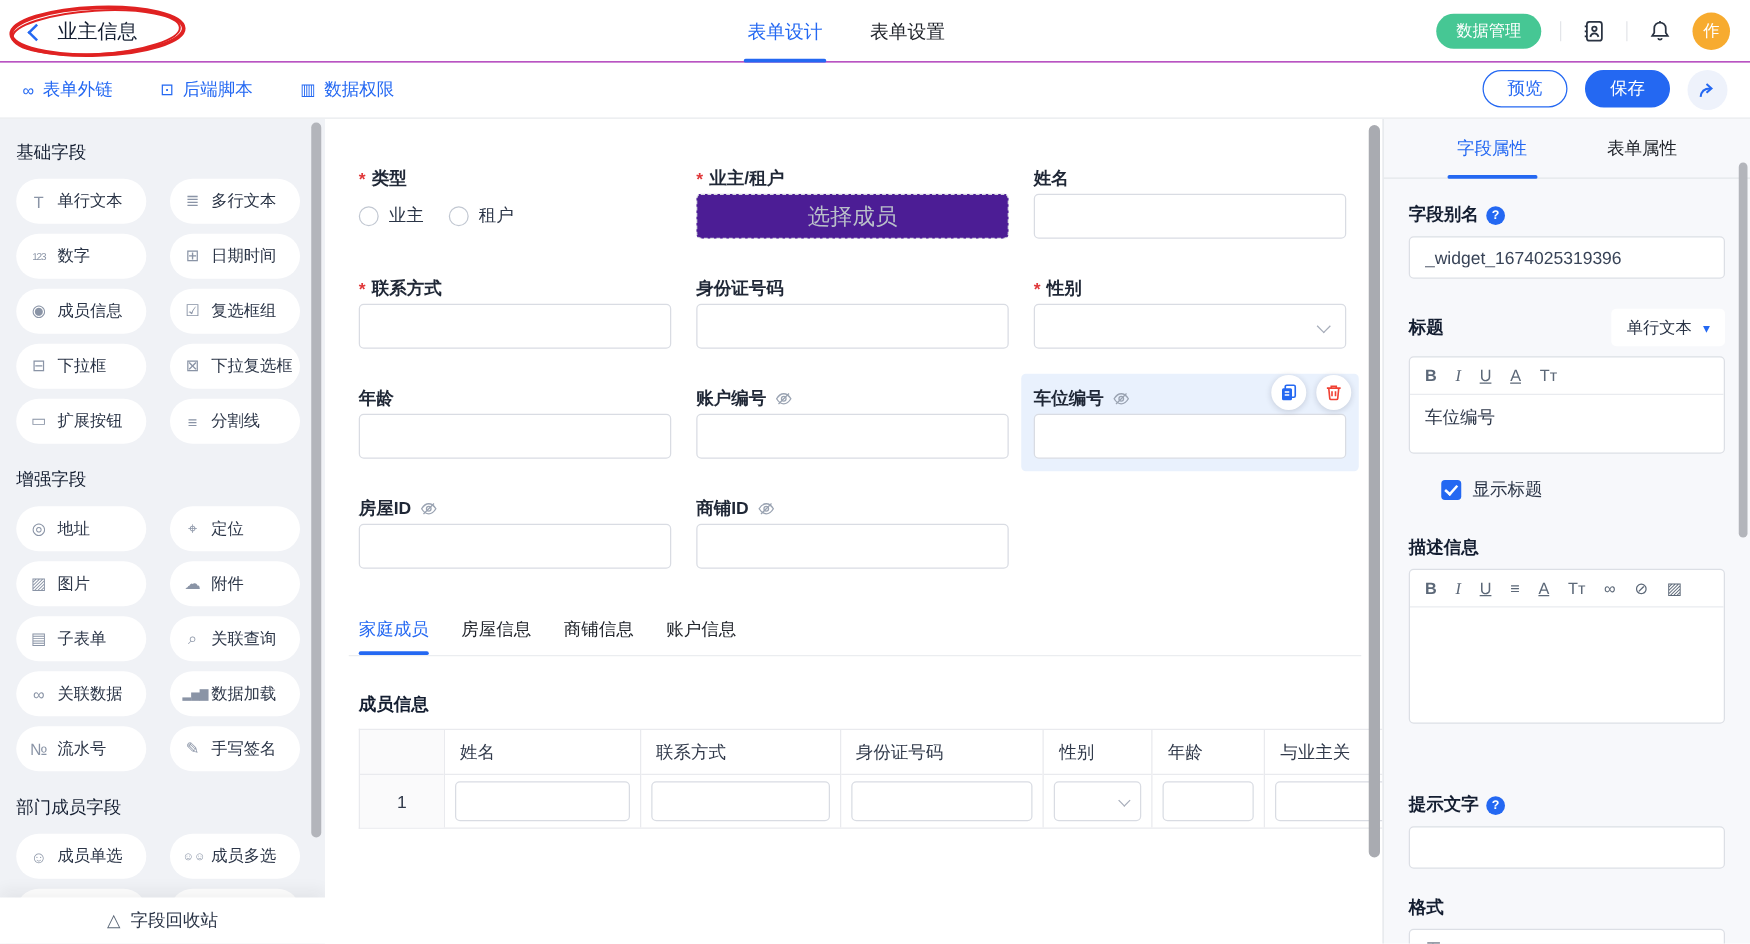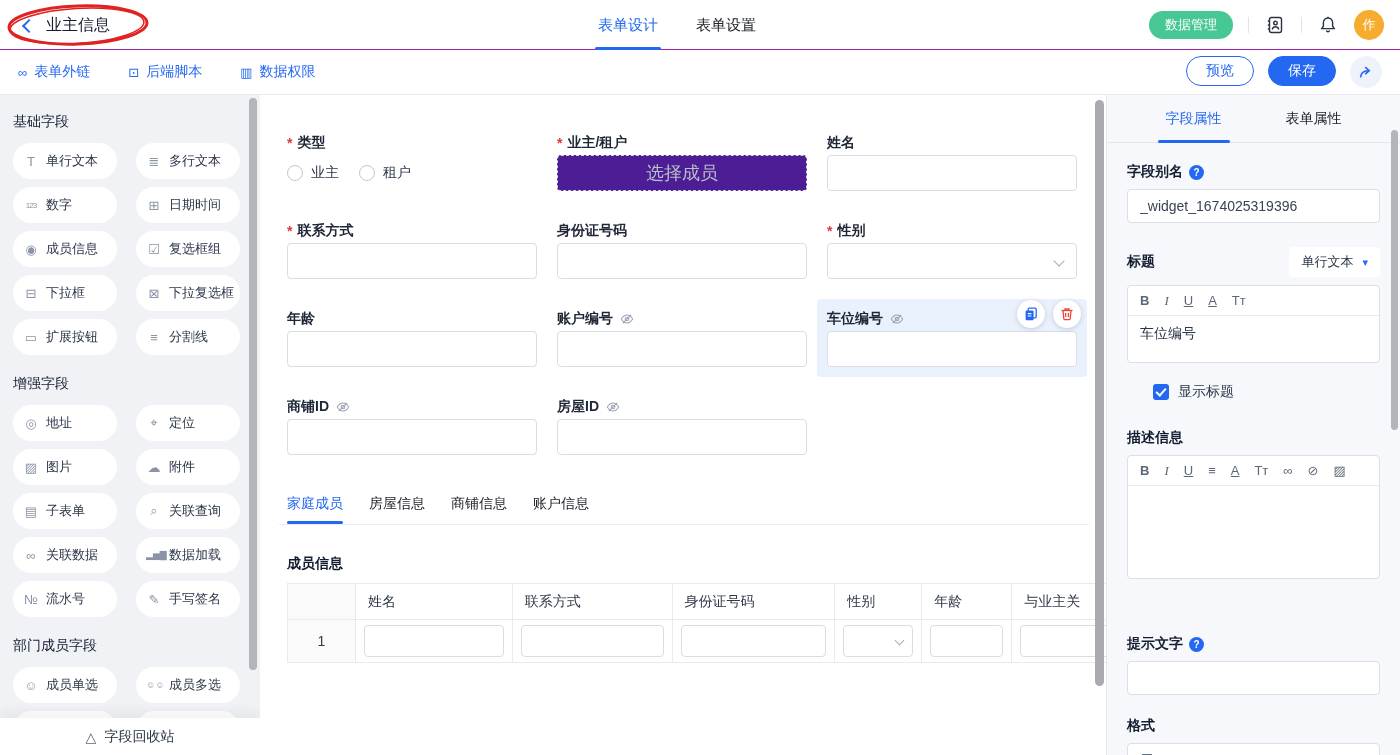--- a/index.html
+++ b/index.html
@@ -394,34 +394,34 @@
             </svg>
           </span>
       </div>
       <div class="ctrl"></div>
     </div>
   </div>
 
   <div class="frow">
     <div class="fcol">
       <div class="flabel">
-          <span>商铺ID</span>
+          <span>房屋ID</span>
         <span class="eye-off">
             <svg width="14" height="14" viewBox="0 0 16 16" fill="none" stroke="#9aa3b2" stroke-width="1.2">
               <path d="M1.5 8C3.4 4.8 5.7 3.4 8 3.4S12.6 4.8 14.5 8C12.6 11.2 10.3 12.6 8 12.6S3.4 11.2 1.5 8Z"></path>
               <circle cx="8" cy="8" r="2.1"></circle>
               <path d="M3.2 12.8 12.8 3.2"></path>
             </svg>
           </span>
       </div>
       <div class="ctrl"></div>
     </div>
     <div class="fcol">
       <div class="flabel">
-          <span>房屋ID</span>
+          <span>商铺ID</span>
         <span class="eye-off">
             <svg width="14" height="14" viewBox="0 0 16 16" fill="none" stroke="#9aa3b2" stroke-width="1.2">
               <path d="M1.5 8C3.4 4.8 5.7 3.4 8 3.4S12.6 4.8 14.5 8C12.6 11.2 10.3 12.6 8 12.6S3.4 11.2 1.5 8Z"></path>
               <circle cx="8" cy="8" r="2.1"></circle>
               <path d="M3.2 12.8 12.8 3.2"></path>
             </svg>
           </span>
       </div>
       <div class="ctrl"></div>
     </div>

